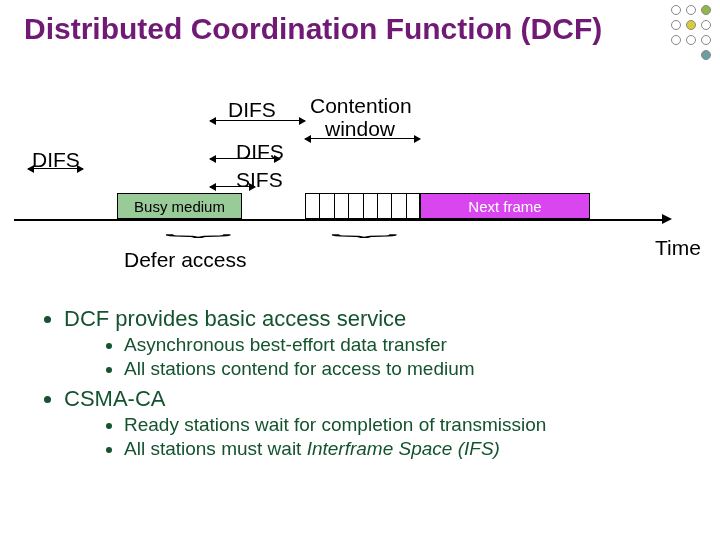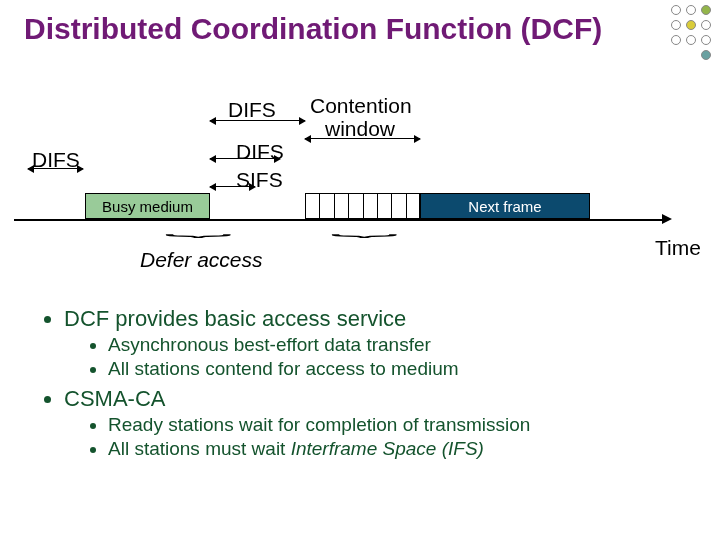--- a/index.html
+++ b/index.html
@@ -42,24 +42,25 @@
   }
   .busy-box {
     position: absolute;
     background: #99cb99;
     border: 1px solid #000;
     font-size: 15px;
     color: #000;
     display: flex;
     align-items: center;
     justify-content: center;
+    margin-left: 32px;
   }
   .next-box {
     position: absolute;
-    background: #0c4a6e;
+    background: #d946ef;
     border: 1px solid #000;
     font-size: 15px;
     color: #fff;
     display: flex;
     align-items: center;
     justify-content: center;
   }
   .cw {
     position: absolute;
     border: 1px solid #000;
@@ -109,21 +110,21 @@
     position: absolute;
     left: 40px;
     top: 300px;
     right: 24px;
     font-size: 19px;
     color: #14532d;
   }
   ul.outer { list-style: disc; padding-left: 24px; }
   ul.outer > li { margin: 6px 0 4px 0; font-size: 22px;}
   ul.inner { list-style: disc; padding-left: 44px; }
-  ul.inner > li { margin: 2px 0; font-size: 19px;}
+  ul.inner > li { margin: 2px 16px; font-size: 19px;}
   em { font-style: italic; }
 </style>
 </head>
 <body>
 
 <svg class="corner-dots" viewBox="0 0 70 70">
   <circle cx="26" cy="10" r="4.5" fill="#fff" stroke="#888"></circle>
   <circle cx="41" cy="10" r="4.5" fill="#fff" stroke="#888"></circle>
   <circle cx="56" cy="10" r="4.5" fill="#93b54a" stroke="#888"></circle>
   <circle cx="26" cy="25" r="4.5" fill="#fff" stroke="#888"></circle>
@@ -173,21 +174,21 @@
 
   <div class="next-box" style="left:420px; top:95px; width:170px; height:26px;">
     <span>Next frame</span>
   </div>
 
   <div class="timeline" style="left:14px; top:121px; width:650px;"></div>
   <div class="arrowhead" style="left:662px; top:116px;"></div>
   <div class="dlabel" style="left:655px; top:138px;">Time</div>
 
   <div class="brace" style="left:190px; top:120px;">⏟</div>
-  <div class="dlabel" style="left:140px; top:150px;font-style:italic;">Defer access</div>
+  <div class="dlabel" style="left:124px; top:150px;">Defer access</div>
 
   <div class="brace" style="left:356px; top:120px;">⏟</div>
 
 </div>
 
 <div class="content">
   <ul class="outer">
     <li>
       <span>DCF provides basic access service</span>
       <ul class="inner">

